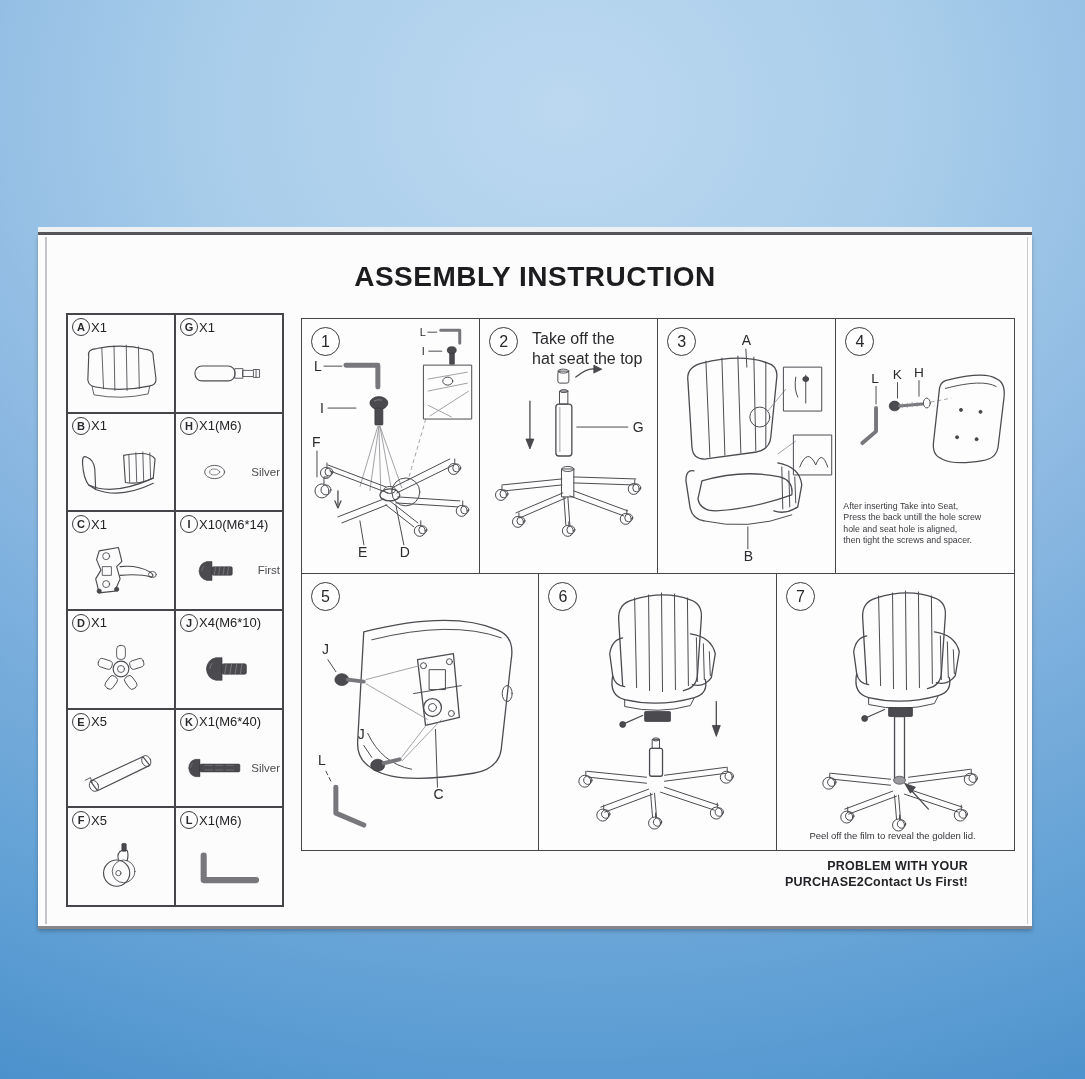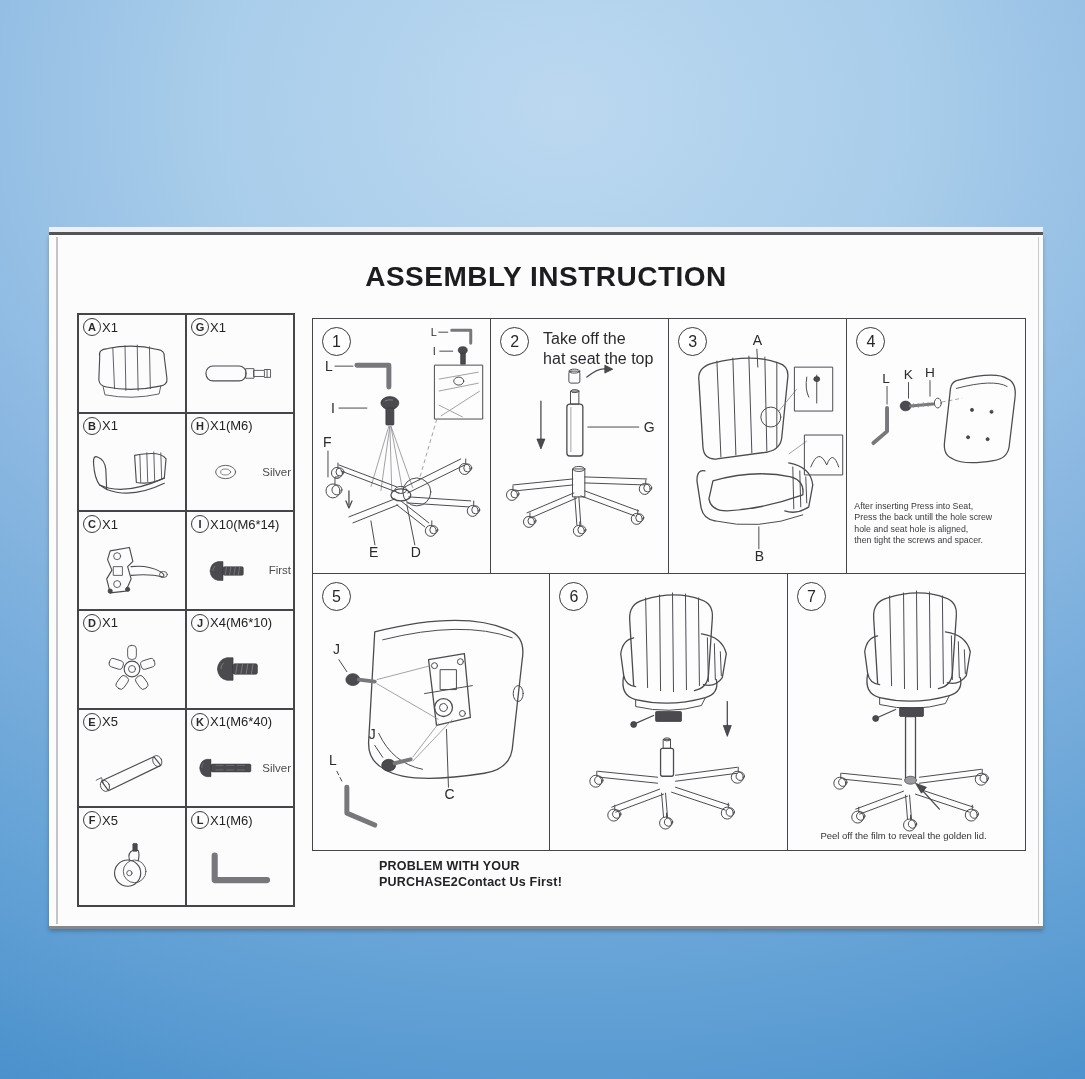--- a/index.html
+++ b/index.html
@@ -4,21 +4,21 @@
 <style>
   html,body{margin:0;padding:0;}
   body{
     width:1085px;height:1079px;position:relative;overflow:hidden;
     font-family:"Liberation Sans",sans-serif;
     background:
       radial-gradient(ellipse 150% 125% at 52% 10%,
         #bcd8f0 0%, #a8cdea 22%, #8db9e2 40%, #5f9fd4 68%, #337fc2 95%, #2e7abc 100%);
   }
   
-  .sheet{position:absolute;left:38px;top:227px;width:994px;margin-left:11px;}
+  .sheet{position:absolute;left:38px;top:227px;width:994px;}
   .sheet-hi{height:5px;background:#eef1f4;}
   .sheet-line{height:3px;background:#56565b;}
   .sheet-body{position:relative;height:694px;background:#fcfcfd;
               border-bottom:3px solid #86868b;box-sizing:border-box;
               box-shadow:0 2px 4px rgba(0,0,0,.25);}
   .sheet-body::before{content:"";position:absolute;left:7px;top:2px;bottom:2px;width:1.5px;background:#c3c3c8;}
   .sheet-body::after{content:"";position:absolute;right:4px;top:2px;bottom:2px;width:1.5px;background:#c9c9ce;}
 
   .title{position:absolute;top:26px;left:0;width:100%;text-align:center;
          font-size:28px;font-weight:700;letter-spacing:.5px;color:#1d1d20;}
@@ -46,21 +46,21 @@
   .stepnum{position:absolute;top:8px;left:9px;width:27px;height:27px;border:1.5px solid #3b3b3f;
            border-radius:50%;display:flex;align-items:center;justify-content:center;
            font-size:16px;color:#28282c;background:#fff;z-index:2;}
   .stepsvg{position:absolute;left:0;top:0;width:100%;height:100%;}
 
   .caption{position:absolute;left:52px;top:10px;font-size:16px;line-height:1.25;color:#2b2b2e;z-index:2;}
   .note4{position:absolute;left:7px;top:182px;right:4px;font-size:8.8px;line-height:1.3;color:#3a3a3e;z-index:2;}
   .note7{position:absolute;left:0;right:6px;bottom:9px;text-align:center;font-size:9.5px;color:#333337;z-index:2;}
 
   
-  .footer{position:absolute;left:330px;top:624px;width:600px;text-align:left;color:#232327;}
+  .footer{position:absolute;left:330px;top:624px;width:600px;text-align:right;color:#232327;}
   .f-bold{font-size:12.5px;font-weight:700;line-height:1.25;letter-spacing:.2px;}
   .f-mail{font-size:13px;color:#3b3b3f;margin-top:2px;}
 
   
   svg{display:block;}
   .ln{fill:none;stroke:#4b4b50;stroke-width:1.3;stroke-linecap:round;stroke-linejoin:round;}
   .ln2{fill:none;stroke:#4b4b50;stroke-width:1;stroke-linecap:round;stroke-linejoin:round;}
   .thin{fill:none;stroke:#8c8c91;stroke-width:.8;}
   .dark{fill:#4a4a4f;stroke:#35353a;stroke-width:.7;}
   .mid{fill:#9a9a9f;stroke:#4b4b50;stroke-width:.8;}
@@ -441,21 +441,21 @@
             <line class="thin dash" x1="97" y1="82" x2="118" y2="78"></line>
 
             <path class="ln" d="M112 60 Q152 50 164 58 Q174 62 172 78 L166 128 Q164 140 150 142 Q120 147 108 140 Q98 136 100 122 L106 68 Q107 62 112 60 Z"></path>
             <path class="ln2" d="M112 68 Q150 58 164 66"></path>
             <circle class="dark" cx="128" cy="90" r="1.6"></circle>
             <circle class="dark" cx="148" cy="92" r="1.6"></circle>
             <circle class="dark" cx="124" cy="118" r="1.6"></circle>
             <circle class="dark" cx="144" cy="120" r="1.6"></circle>
           </svg>
           <div class="note4">
-            <div>After inserting Press into Seat,</div>
+            <div>After inserting Take into Seat,</div>
             <div>Press the back untill the hole screw</div>
             <div>hole and seat hole is aligned,</div>
             <div>then tight the screws and spacer.</div>
           </div>
         </div>
       </div>
 
       <div class="srow srow2">
 
         <div class="scell">

